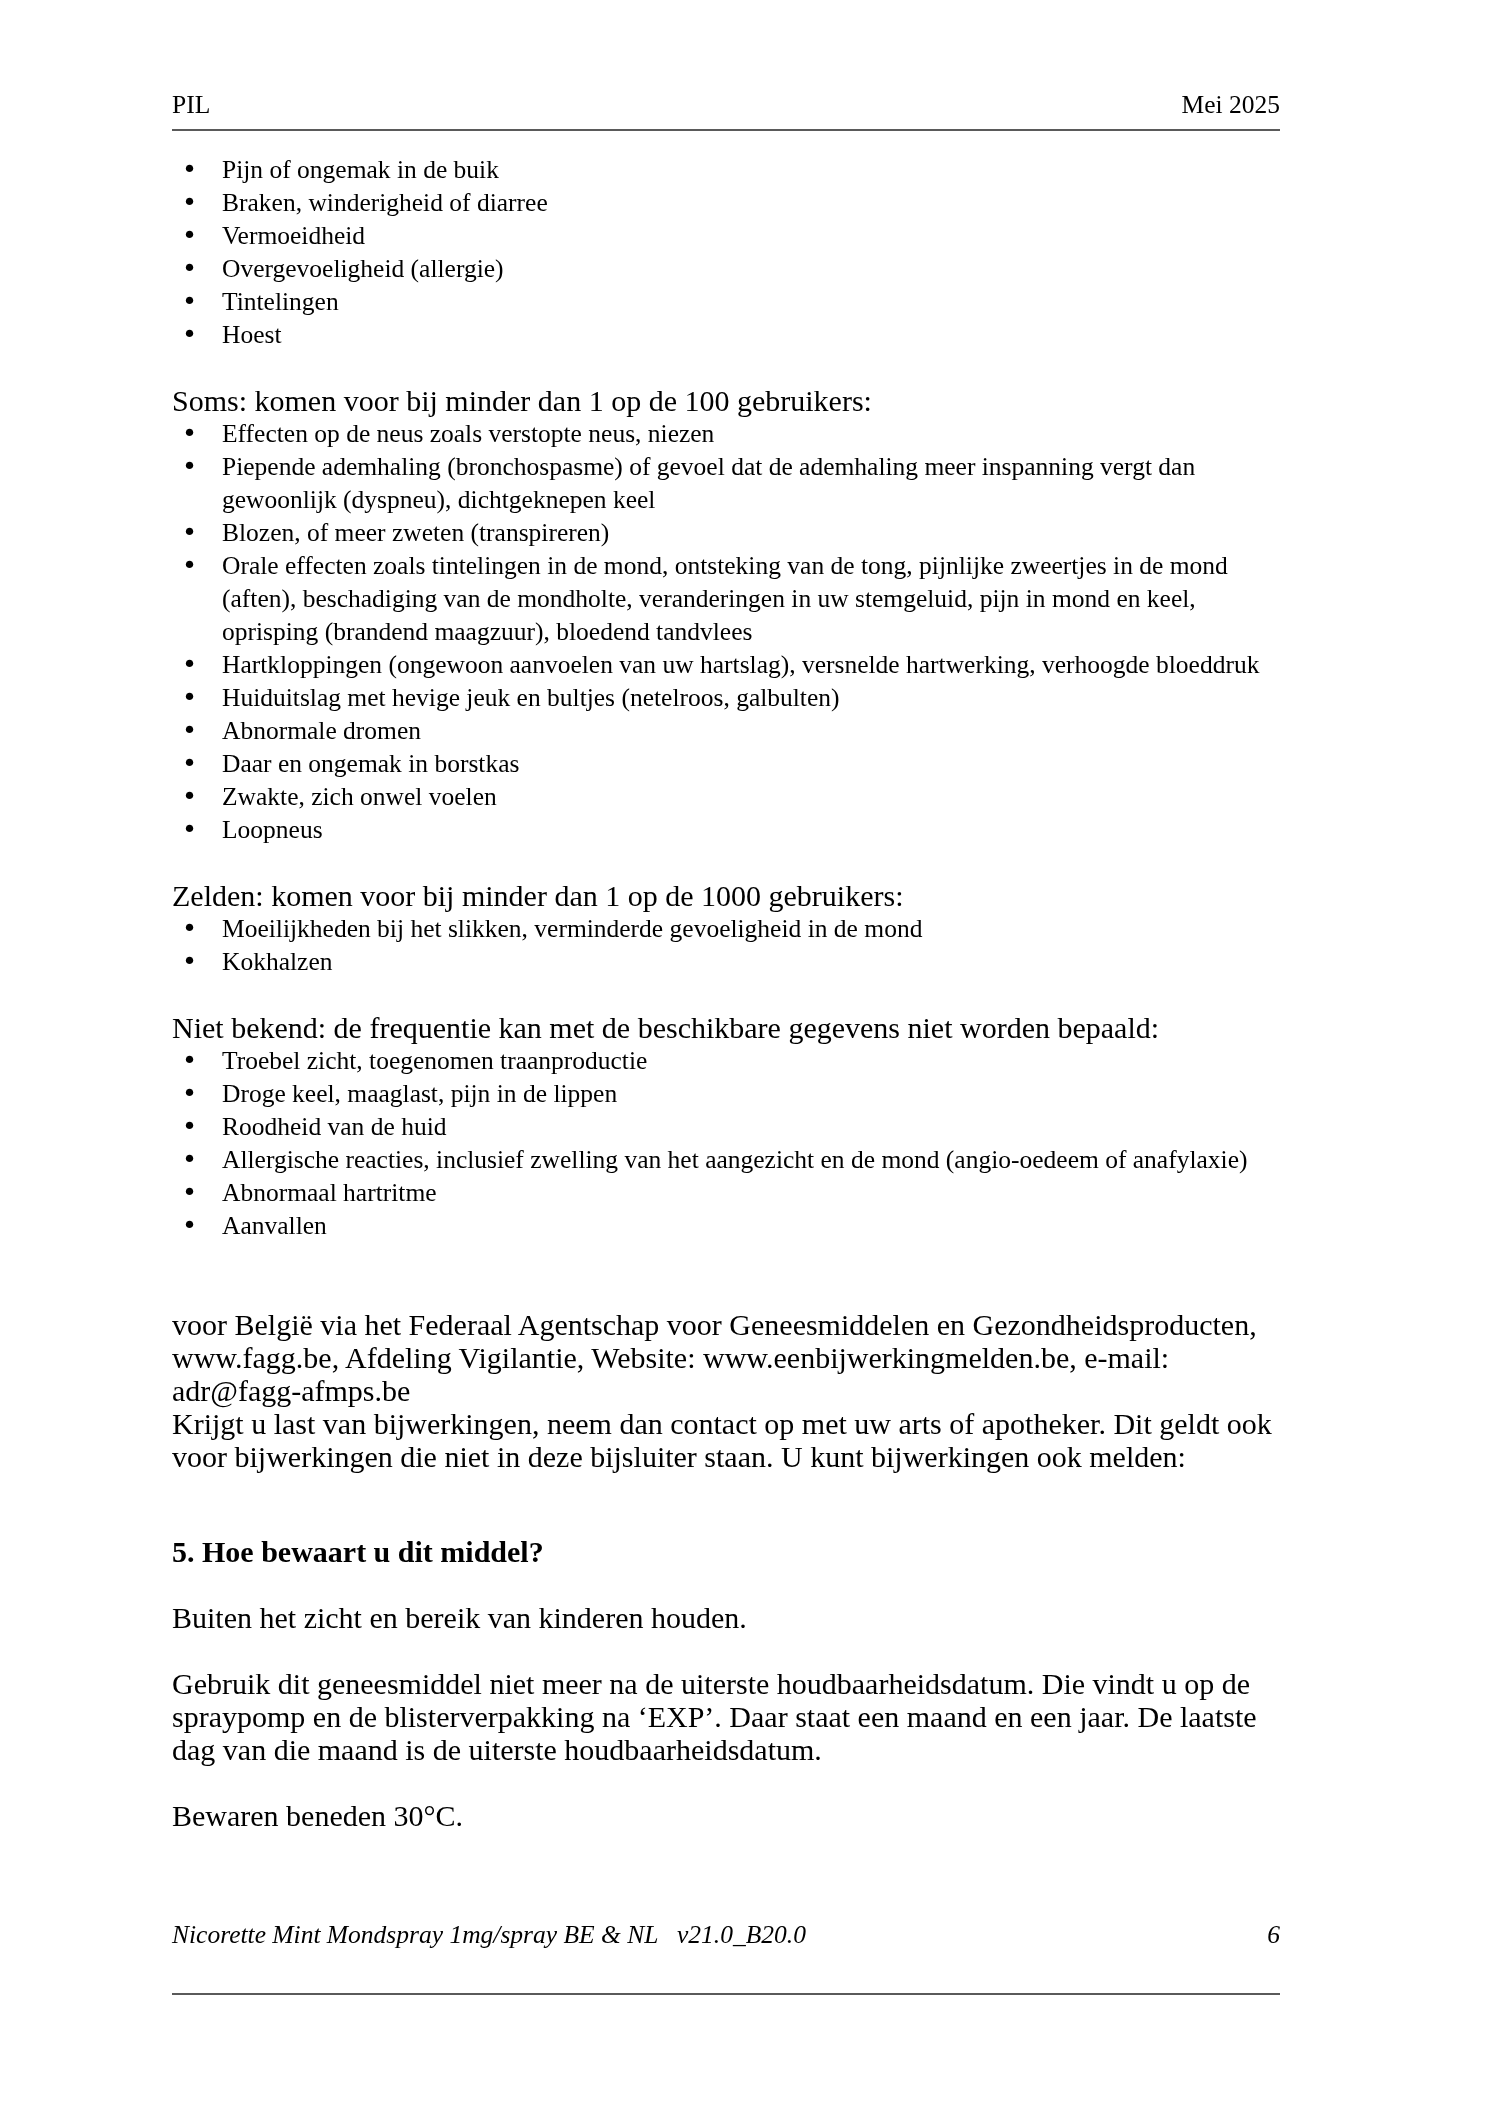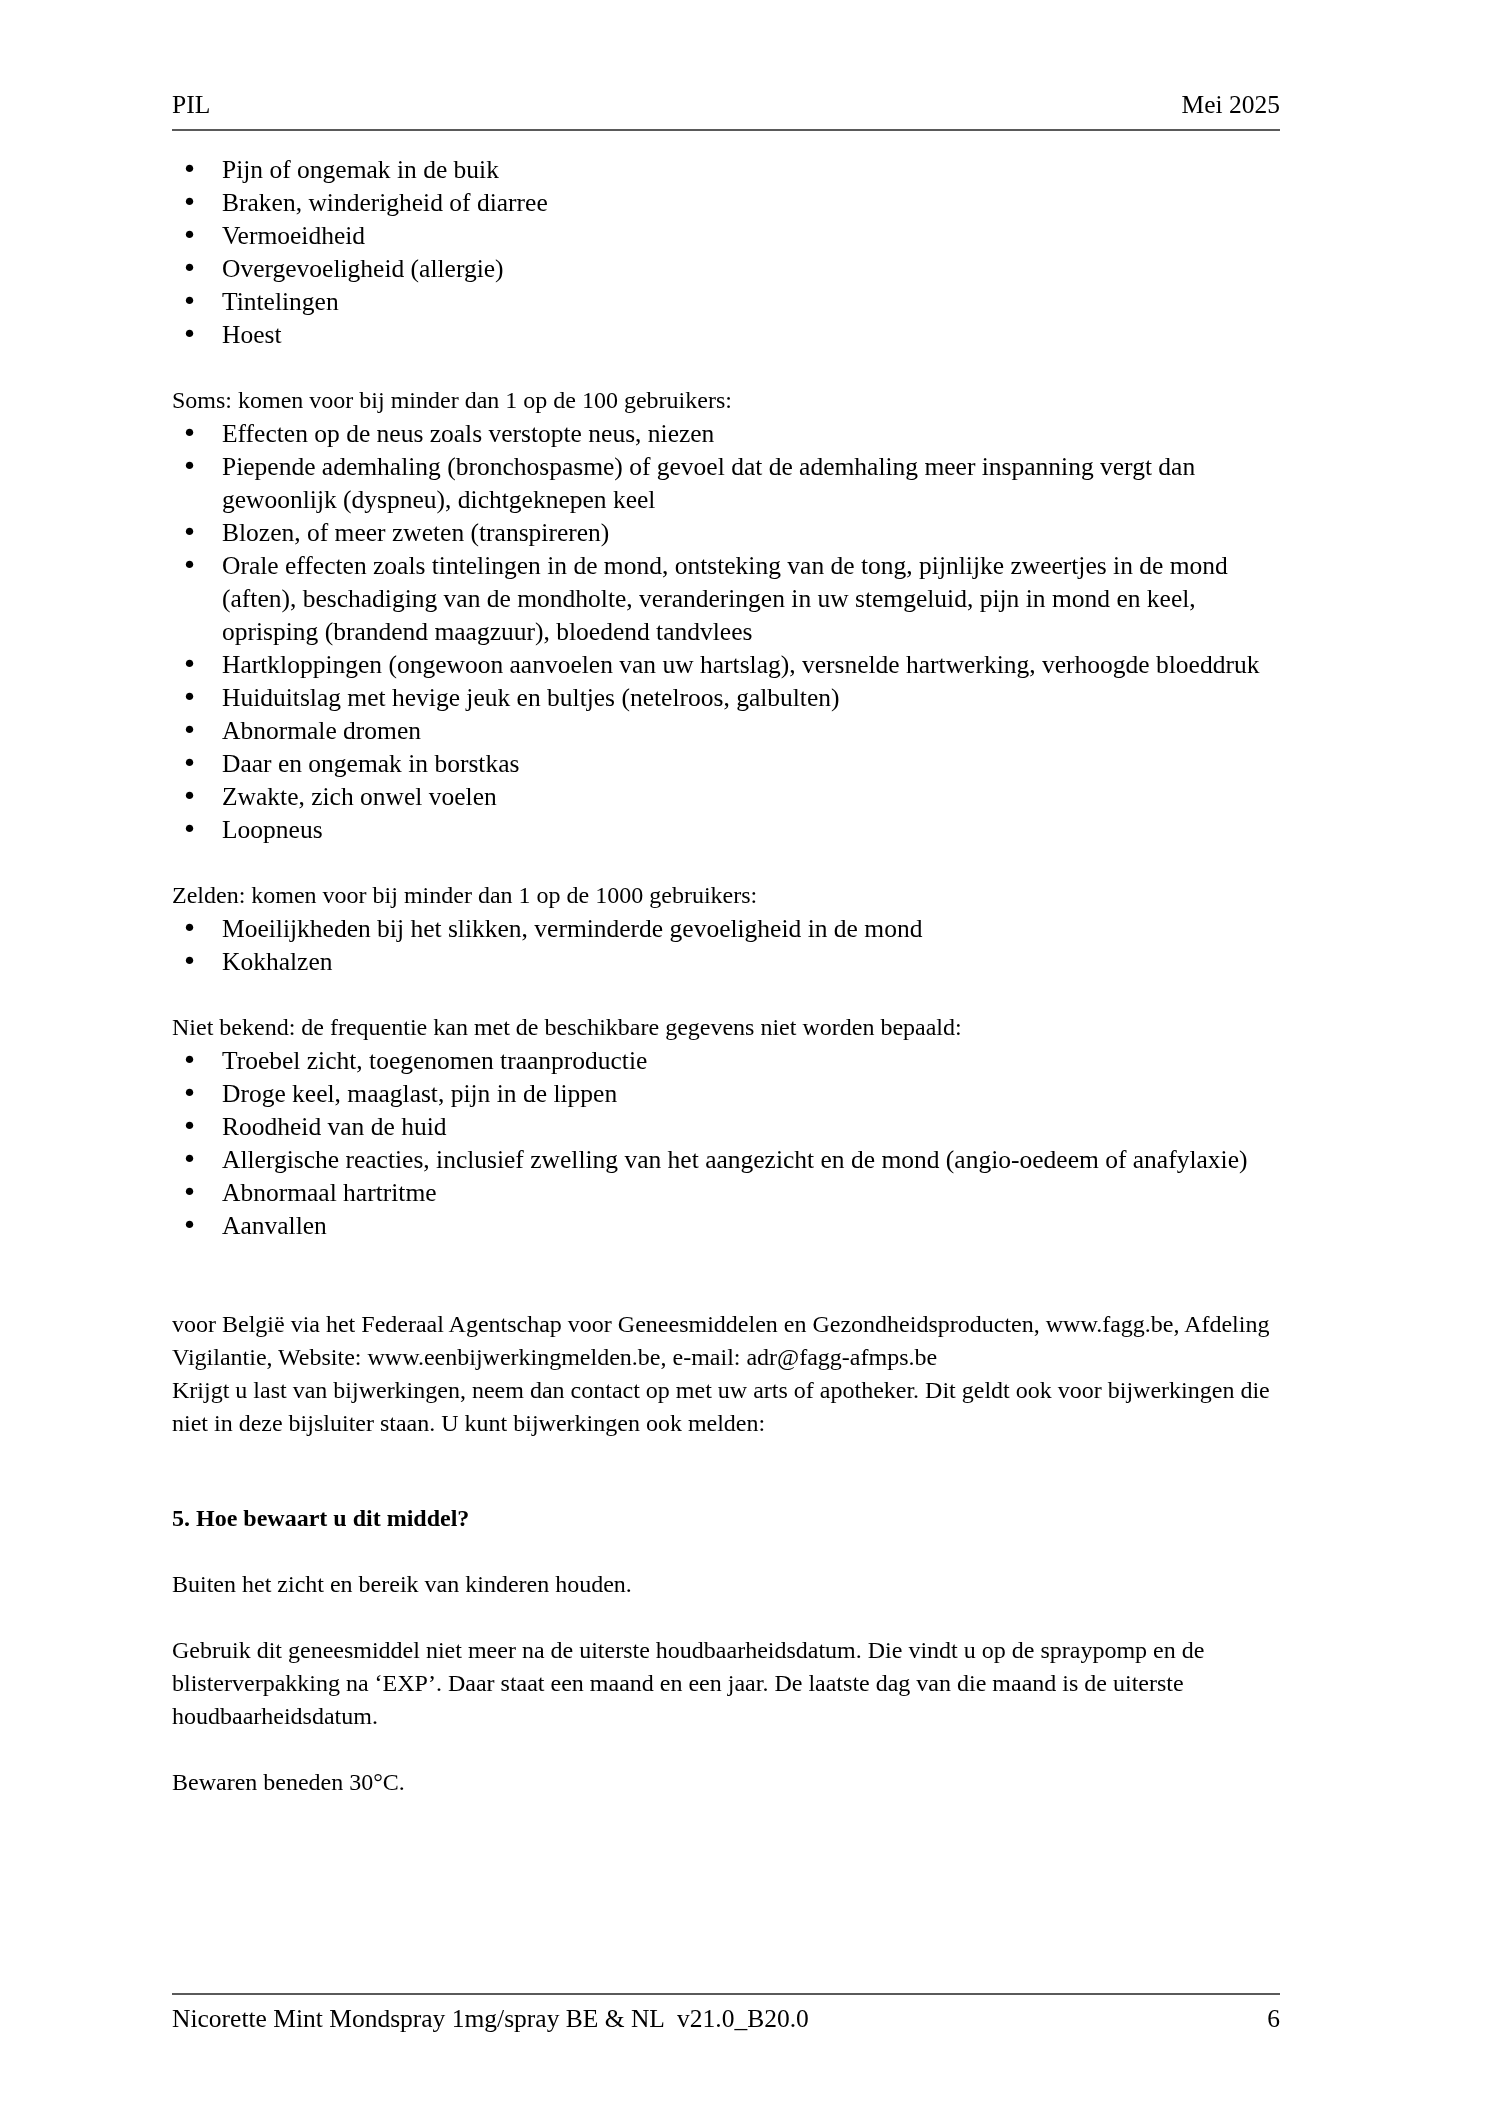--- a/index.html
+++ b/index.html
@@ -49,21 +49,21 @@
     left: 172px;
     top: 137px;
     width: 1112px;
     font-size: 25.5px;
     line-height: 33px;
   }
 
   p.para {
     margin: 0;
     padding: 0;
-    font-size: 24px;
+    font-size: 30px;
     line-height: 33px;
     text-align: left;
   }
   p.para.bold {
     font-weight: bold;
   }
   .spacer-line {
     height: 33px;
   }
   .spacer-big {
@@ -101,24 +101,25 @@
     position: absolute;
     left: 172px;
     top: 1977px;
     width: 1108px;
     height: 0;
     border-top: 2.4px solid #5a5a5a;
   }
   .footer {
     position: absolute;
     left: 172px;
-    top: 1986px;
-    width: 1108px;
-    font-size: 25.5px;
-    line-height: 33px;
+    top: 1902px;
+    width: 1108px;
+    font-size: 25.5px;
+    line-height: 33px;
+    font-style: italic;
   }
   .footer-inner {
     position: relative;
     height: 34px;
   }
   .footer-product {
     position: absolute;
     left: 0;
     top: 0;
     white-space: nowrap;

